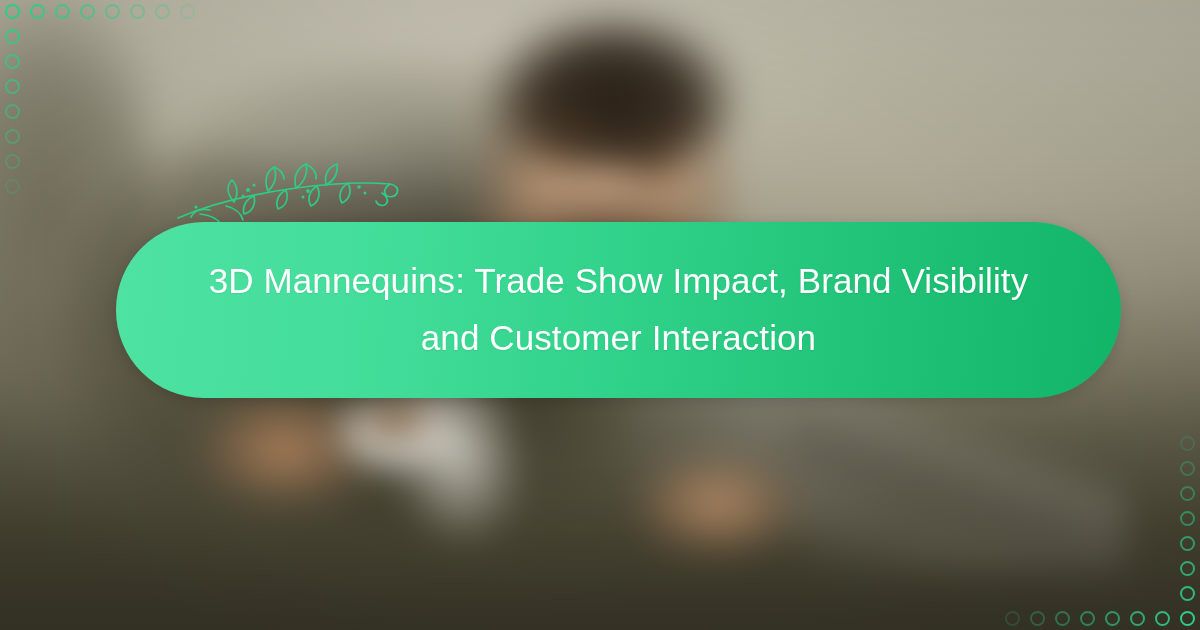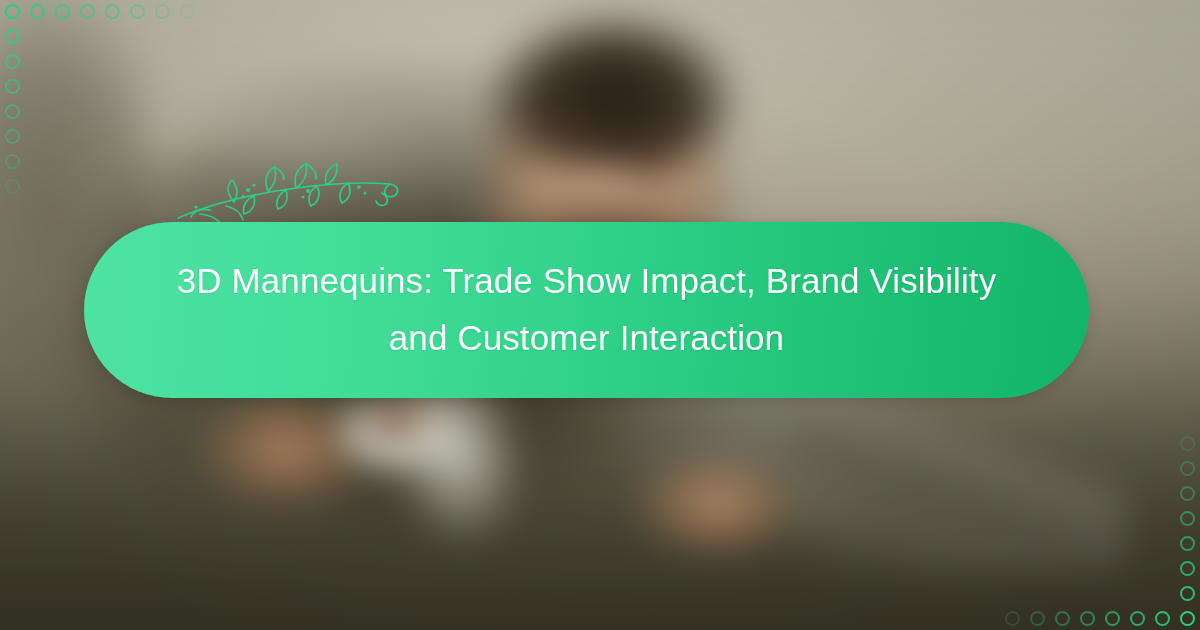--- a/index.html
+++ b/index.html
@@ -97,21 +97,21 @@
     border:2.5px solid #2ecc84;box-sizing:border-box;
   }
   .dots-tl{left:5px;top:4px;}
   .dots-br{right:5px;bottom:4px;}
 
   
   .vine{position:absolute;left:176px;top:160px;width:226px;height:72px;}
 
   
   .pill{
-    position:absolute;left:84px;top:222px;width:1005px;height:176px;
+    position:absolute;left:116px;top:222px;width:1005px;height:176px;
     border-radius:88px;
     background:linear-gradient(95deg,#4ee2a3 0%,#43dd9a 26%,#2fd189 52%,#1fc276 76%,#12b568 100%);
     box-shadow:0 3px 14px rgba(0,0,0,.14);
     display:flex;align-items:center;justify-content:center;
   }
   .pill-title{
     margin:0;padding:0 70px;
     color:#ffffff;
     font-size:35px;
     font-weight:400;

